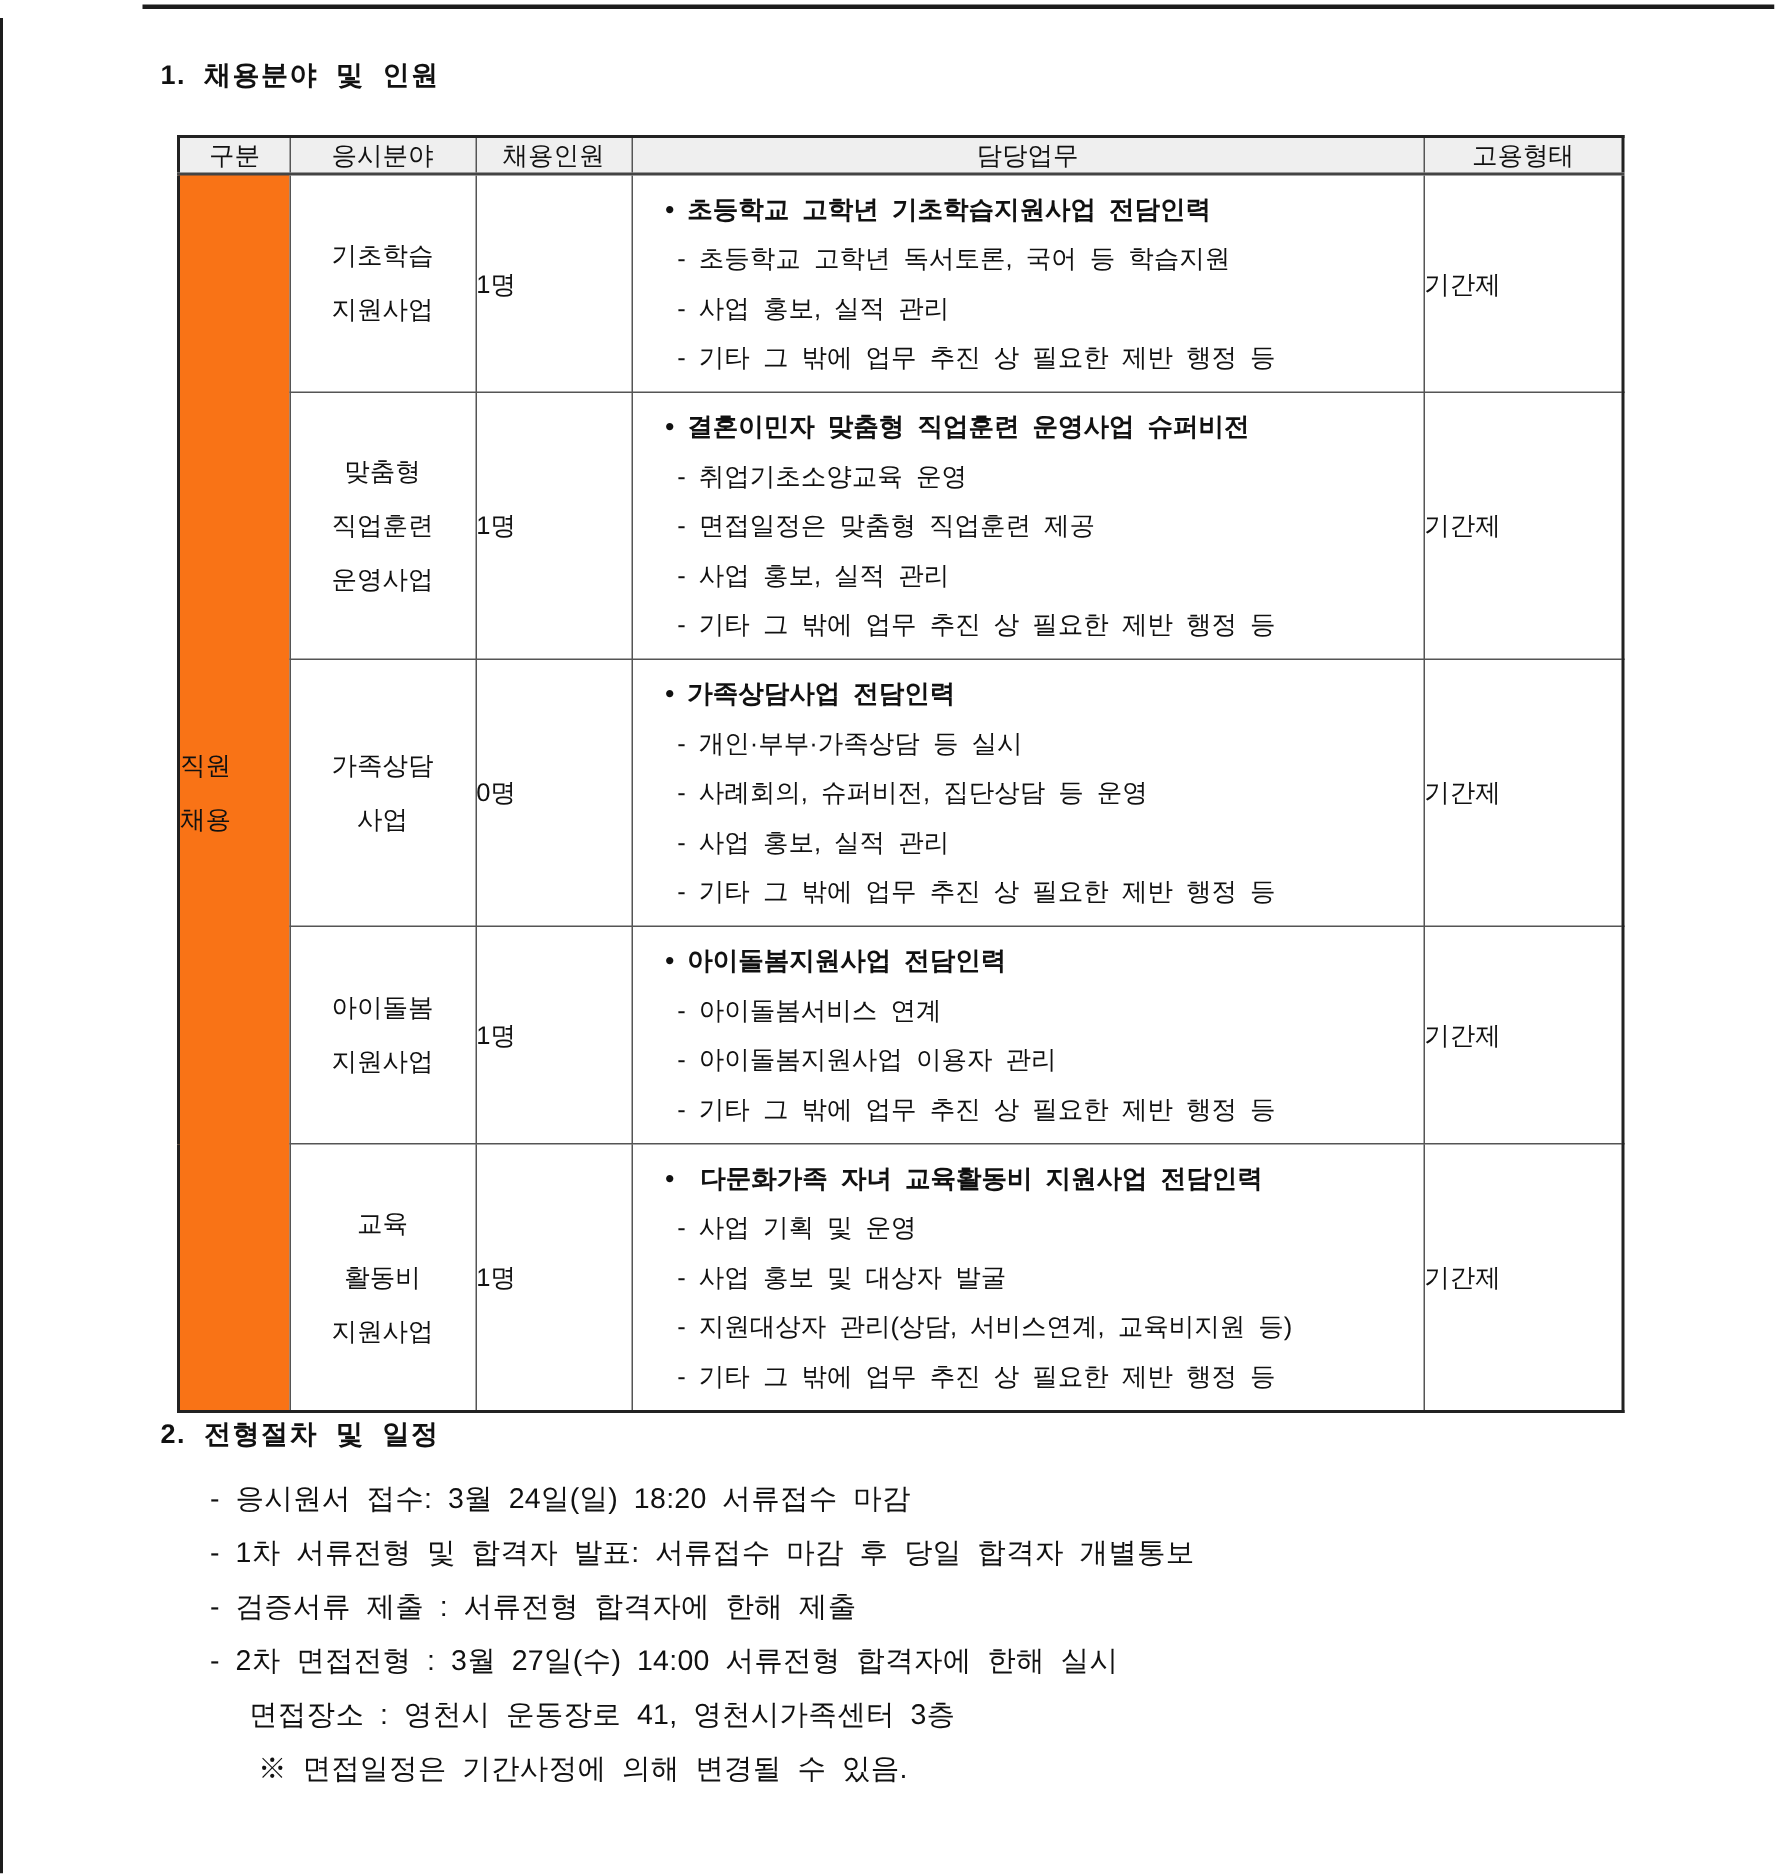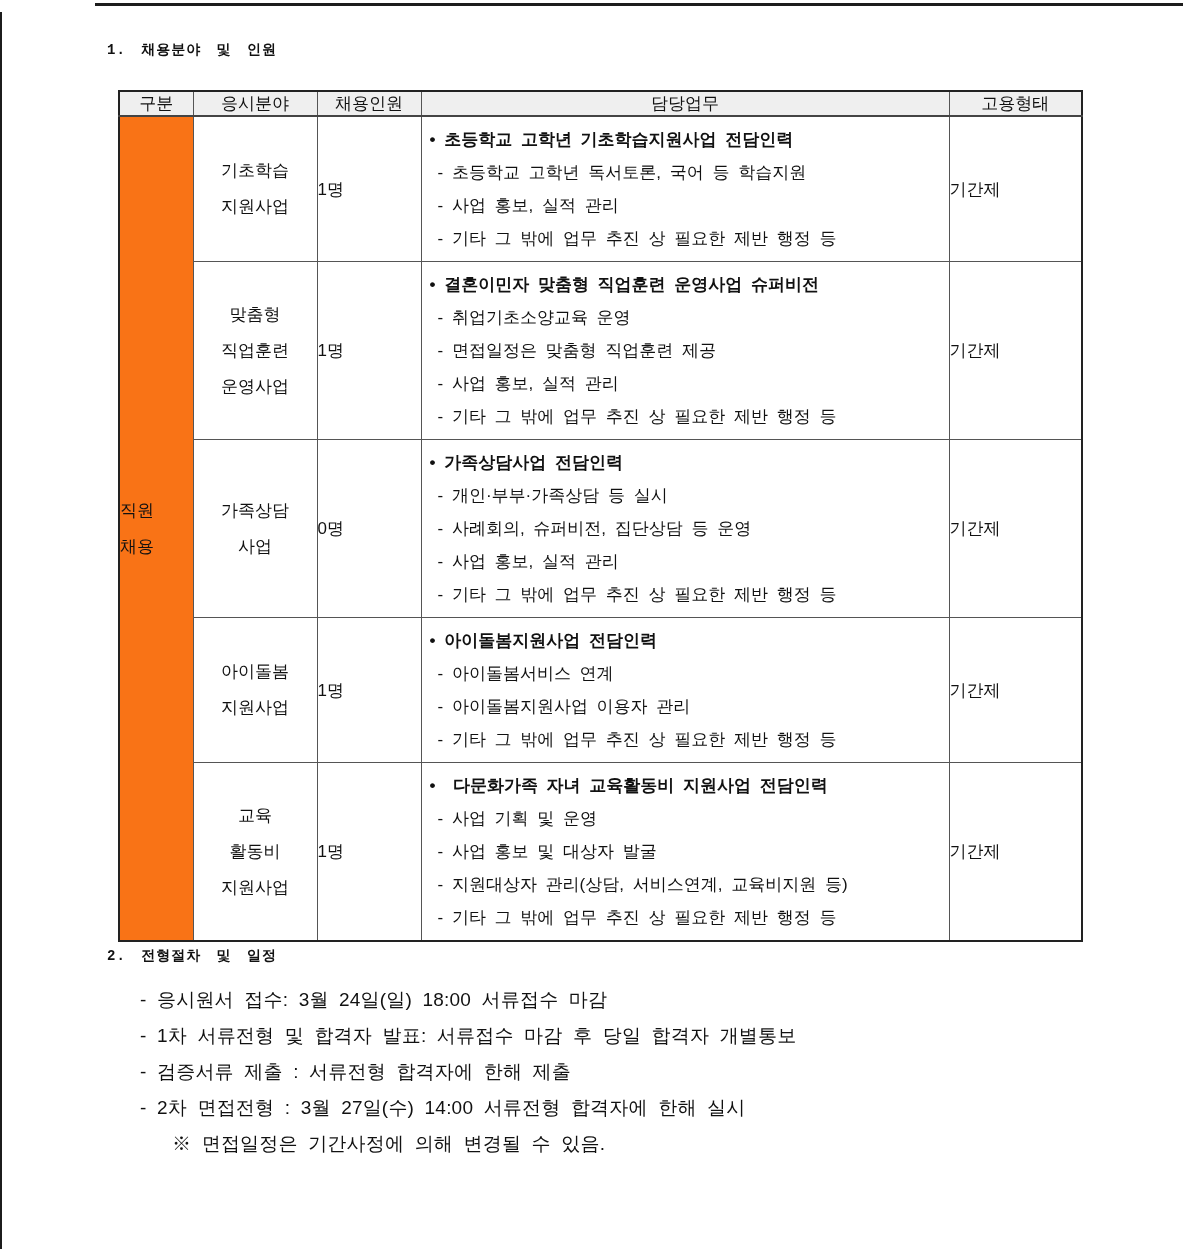--- a/index.html
+++ b/index.html
@@ -17,26 +17,25 @@
     position: absolute; top: 3px; left: 95px; right: 0;
     height: 3px; background: #1c1c1c;
   }
   .page-leftline {
     position: absolute; top: 12px; left: 0; bottom: 0;
     width: 2px; background: #1c1c1c;
   }
 
   .section-title {
     margin-left: 107px;
-    font-size: 14px;
+    font-size: 18px;
     font-weight: bold;
     letter-spacing: 1px;
     word-spacing: 6px;
     line-height: 28px;
-    font-family: Liberation Mono, monospace;
   }
   #title1 { margin-top: 36px; }
   #title2 { }
 
   table.recruit {
     margin: 26px 0 0 118px;
     border-collapse: collapse;
     table-layout: fixed;
     width: 963px;
     border: 2px solid #222222;
@@ -67,21 +66,21 @@
     line-height: 36px;
   }
   td.field-cell {
     text-align: center;
     white-space: pre-line;
     line-height: 36px;
     margin-left: 15px;
   }
   td.count-cell, td.emp-cell { text-align: left; }
 
-  td.duty-cell { padding: 6px 6px 6px 8px; }
+  td.duty-cell { padding: 6px 6px 6px 22px; }
   .duty-title {
     font-weight: bold;
     line-height: 33px;
     white-space: pre-wrap;
   }
   .duty-line {
     line-height: 33px;
     padding-left: 8px;
     white-space: pre-wrap;
   }
@@ -196,19 +195,20 @@
         <div class="duty-line">- 기타 그 밖에 업무 추진 상 필요한 제반 행정 등</div>
       </td>
       <td class="emp-cell">기간제</td>
     </tr>
   </tbody>
 </table>
 
 <h2 id="title2" class="section-title">2. 전형절차 및 일정</h2>
 
 <div class="schedule">
-  <div class="schedule-item">- 응시원서 접수: 3월 24일(일) 18:00 서류접수 마감</div>
+  <div class="schedule-item">- 응시원서 접수: 3월 24일(일) 18:20 서류접수 마감</div>
   <div class="schedule-item">- 1차 서류전형 및 합격자 발표: 서류접수 마감 후 당일 합격자 개별통보</div>
   <div class="schedule-item">- 검증서류 제출 : 서류전형 합격자에 한해 제출</div>
   <div class="schedule-item">- 2차 면접전형 : 3월 27일(수) 14:00 서류전형 합격자에 한해 실시</div>
+  <div class="schedule-item indent-1">면접장소 : 영천시 운동장로 41, 영천시가족센터 3층</div>
   <div class="schedule-item indent-2">※ 면접일정은 기간사정에 의해 변경될 수 있음.</div>
 
 </div>
 
 </body></html>

